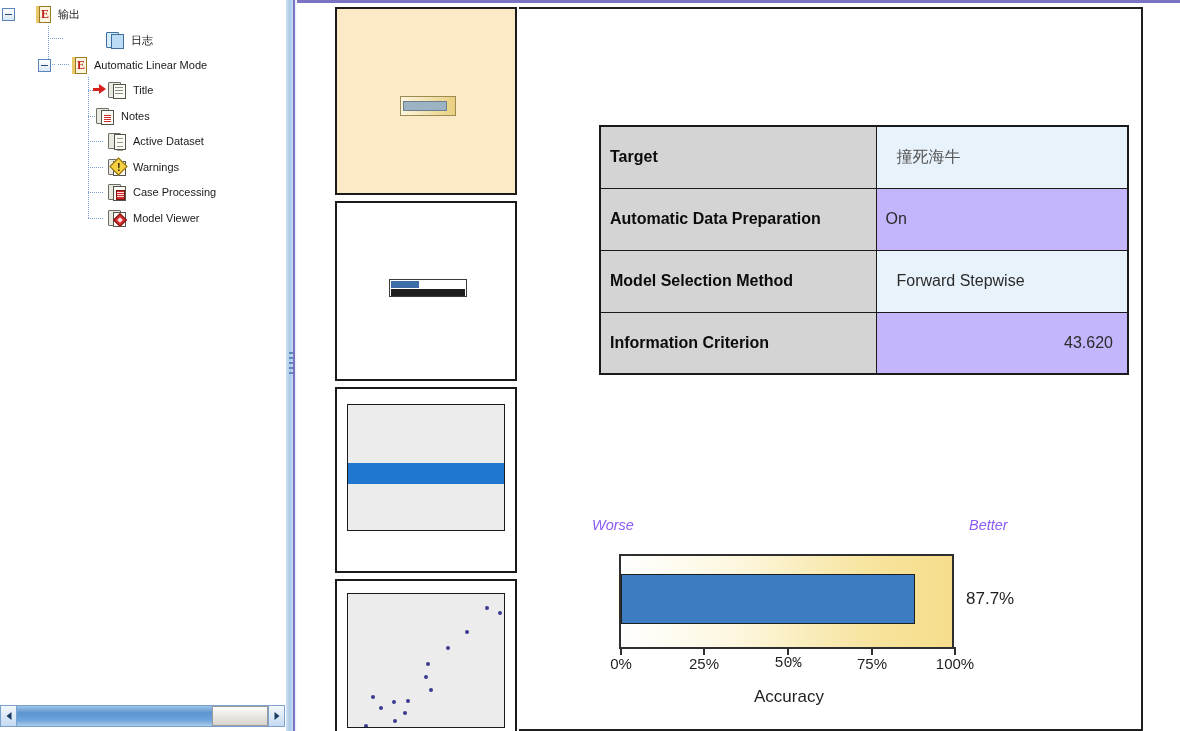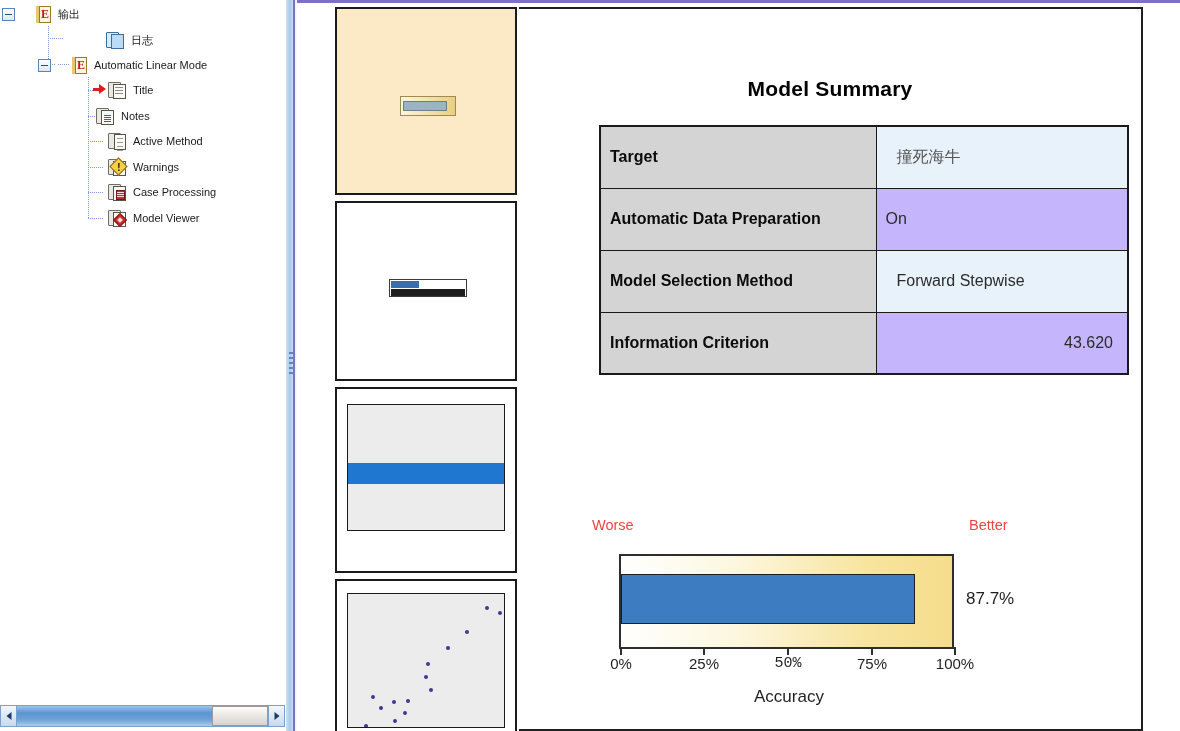--- a/index.html
+++ b/index.html
@@ -449,21 +449,22 @@
     position: absolute;
     left: 60px;
     top: 508px;
     width: 450px;
     height: 200px;
   }
   #gauge .endlabel {
     position: absolute;
     top: 0;
     font-size: 14.5px;
-    color: #ef4444;
+    color: #8b5cf6;
+    font-style: italic;
   }
   #gauge .endlabel.worse { left: 13px; }
   #gauge .endlabel.better { left: 390px; }
 
   #gauge-plot {
     position: absolute;
     left: 40px;
     top: 37px;
     width: 335px;
     height: 93px;
@@ -618,21 +619,21 @@
   <div class="tree-row" style="top:129px; left:108px;">
     <div class="ticon">
       <div class="bk"></div>
       <div class="adpage">
           <i></i>
           <i></i>
           <i></i>
           <i></i>
         </div>
     </div>
-    <span class="tree-label">Active Method</span>
+    <span class="tree-label">Active Dataset</span>
   </div>
 
   <div class="tree-row" style="top:155px; left:108px;">
     <div class="ticon wicon">
       <div class="bk"></div>
         <div class="fr"></div>
       <div class="diamond"></div>
         <div class="bang">!</div>
     </div>
     <span class="tree-label">Warnings</span>
@@ -720,21 +721,20 @@
       <div class="dot" style="left:20%; top:84%;"></div>
       <div class="dot" style="left:35%; top:88%;"></div>
       <div class="dot" style="left:29%; top:94%;"></div>
       <div class="dot" style="left:10%; top:98%;"></div>
     </div>
   </div>
 </div>
 
 <div id="content">
 
-  <div id="model-title">Model Summary</div>
 
   <table id="summary-table">
     <tbody>
       <tr class="alt">
         <td class="lbl">Target</td>
         <td class="val muted">撞死海牛</td>
       </tr>
       <tr>
         <td class="lbl">Automatic Data Preparation</td>
         <td class="val">On</td>

